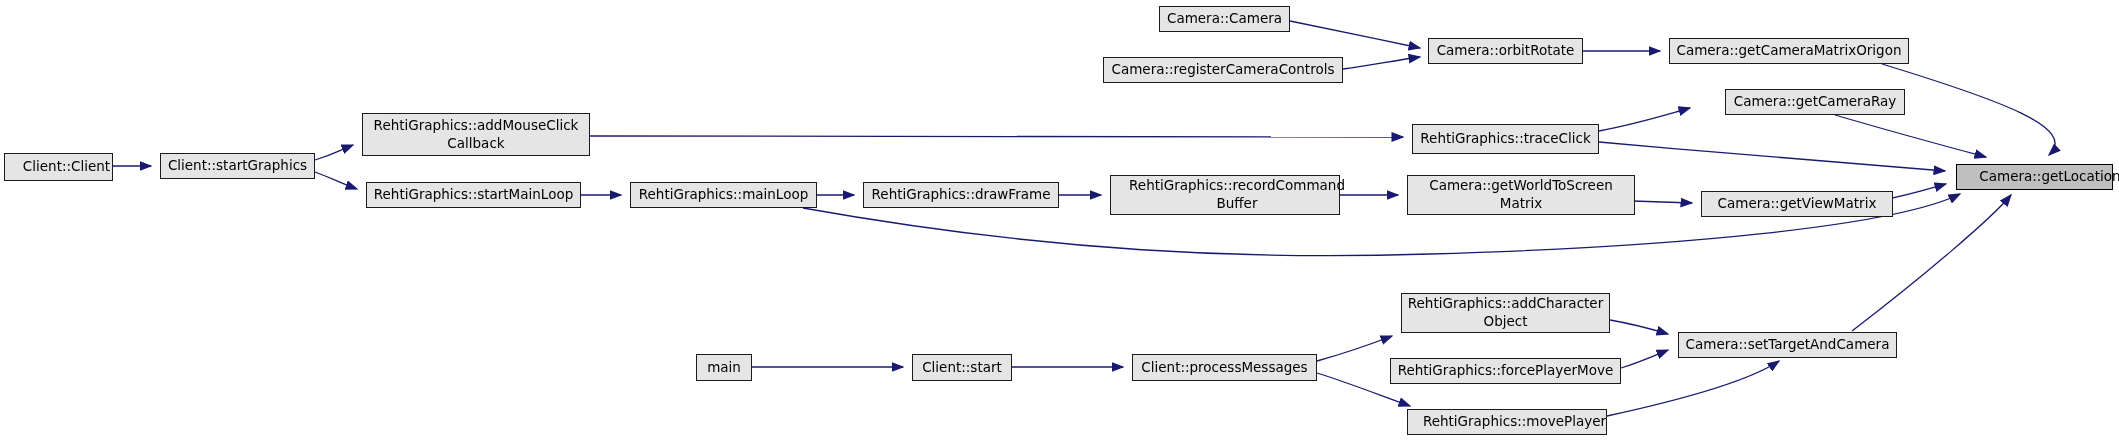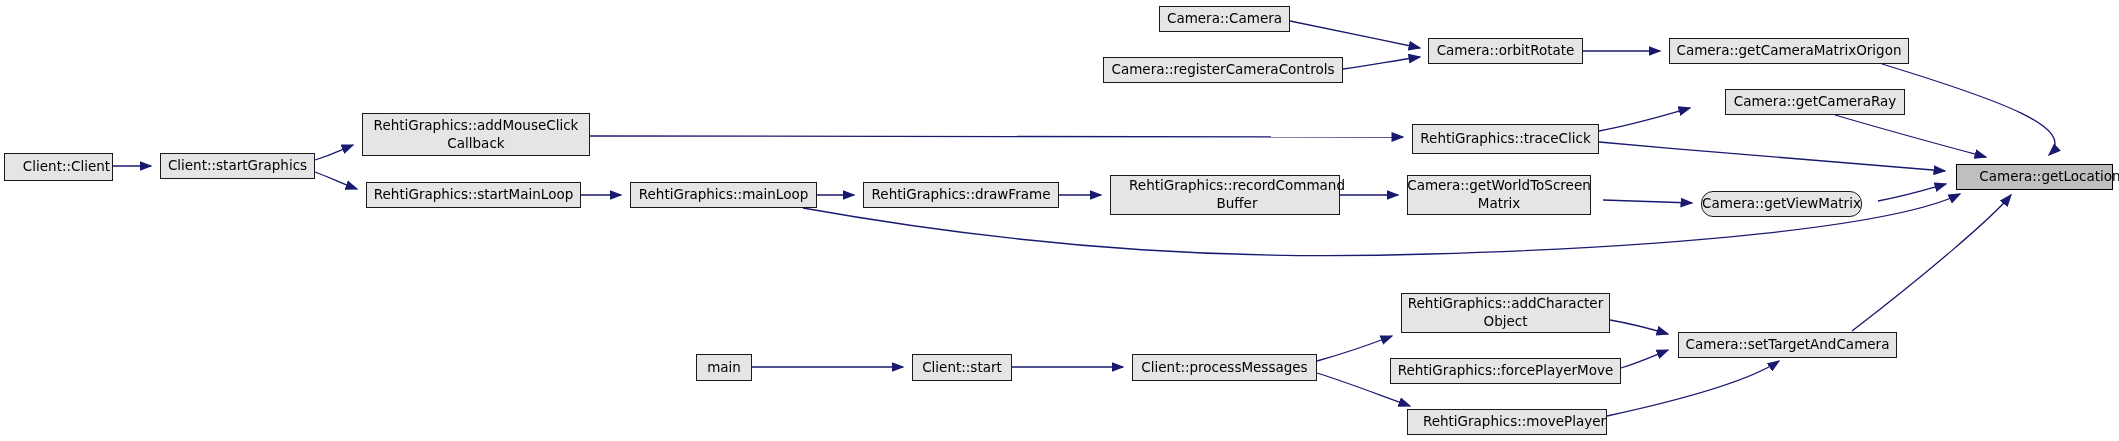--- a/index.html
+++ b/index.html
@@ -77,23 +77,23 @@
   <div class="node" style="left:1412px;top:124px;width:187px;height:30px;"><span>RehtiGraphics::traceClick</span></div>
   <div class="node" style="left:4px;top:153px;width:109px;height:28px;padding-left:16px;"><span>Client::Client</span></div>
   <div class="node" style="left:160px;top:153px;width:155px;height:26px;justify-content:center;"><span>Client::startGraphics</span></div>
   <div class="node" style="left:362px;top:113px;width:228px;height:43px;"><span>RehtiGraphics::addMouseClick
 Callback</span></div>
   <div class="node" style="left:366px;top:182px;width:215px;height:26px;"><span>RehtiGraphics::startMainLoop</span></div>
   <div class="node" style="left:630px;top:182px;width:187px;height:26px;"><span>RehtiGraphics::mainLoop</span></div>
   <div class="node" style="left:863px;top:182px;width:196px;height:26px;"><span>RehtiGraphics::drawFrame</span></div>
   <div class="node" style="left:1110px;top:175px;width:230px;height:40px;padding-left:24px;"><span>RehtiGraphics::recordCommand
 Buffer</span></div>
-  <div class="node" style="left:1407px;top:175px;width:184px;height:40px;"><span>Camera::getWorldToScreen
+  <div class="node" style="left:1407px;top:175px;width:228px;height:40px;"><span>Camera::getWorldToScreen
 Matrix</span></div>
-  <div class="node" style="left:1701px;top:191px;width:161px;height:26px;border-radius:12px;"><span>Camera::getViewMatrix</span></div>
+  <div class="node" style="left:1701px;top:191px;width:192px;height:26px;"><span>Camera::getViewMatrix</span></div>
   <div class="node focal" style="left:1956px;top:164px;width:157px;height:26px;"><span>Camera::getLocation</span></div>
   <div class="node" style="left:1401px;top:293px;width:209px;height:40px;"><span>RehtiGraphics::addCharacter
 Object</span></div>
   <div class="node" style="left:1678px;top:332px;width:219px;height:26px;"><span>Camera::setTargetAndCamera</span></div>
   <div class="node" style="left:1390px;top:358px;width:231px;height:26px;"><span>RehtiGraphics::forcePlayerMove</span></div>
   <div class="node" style="left:1407px;top:409px;width:200px;height:26px;justify-content:flex-end;"><span>RehtiGraphics::movePlayer</span></div>
   <div class="node" style="left:696px;top:354px;width:56px;height:27px;"><span>main</span></div>
   <div class="node" style="left:912px;top:354px;width:100px;height:27px;"><span>Client::start</span></div>
   <div class="node" style="left:1132px;top:354px;width:185px;height:27px;"><span>Client::processMessages</span></div>
 

